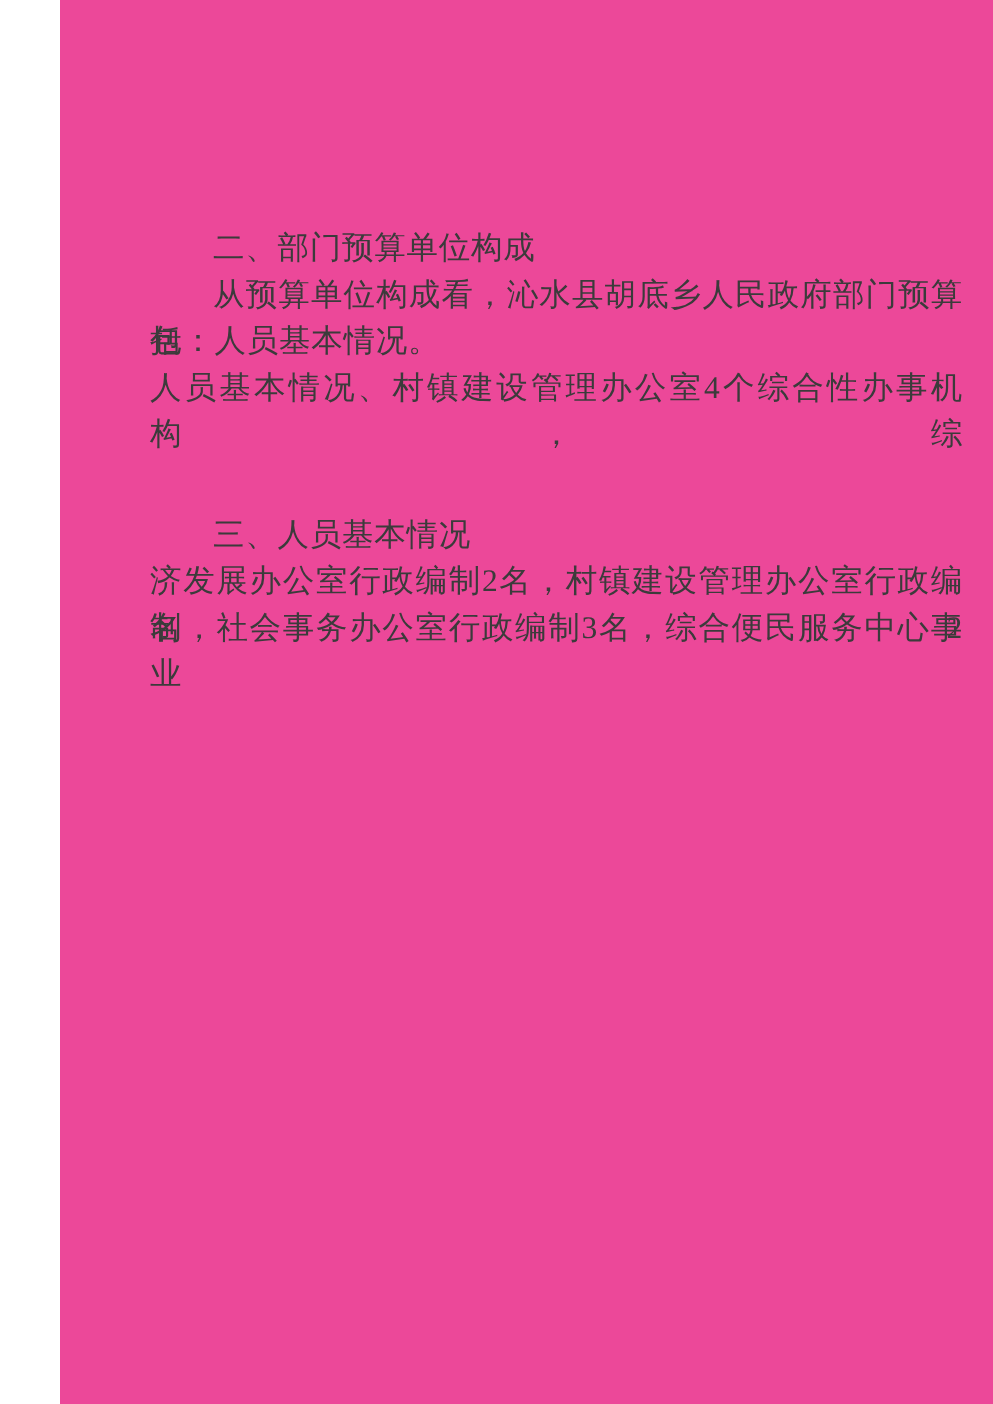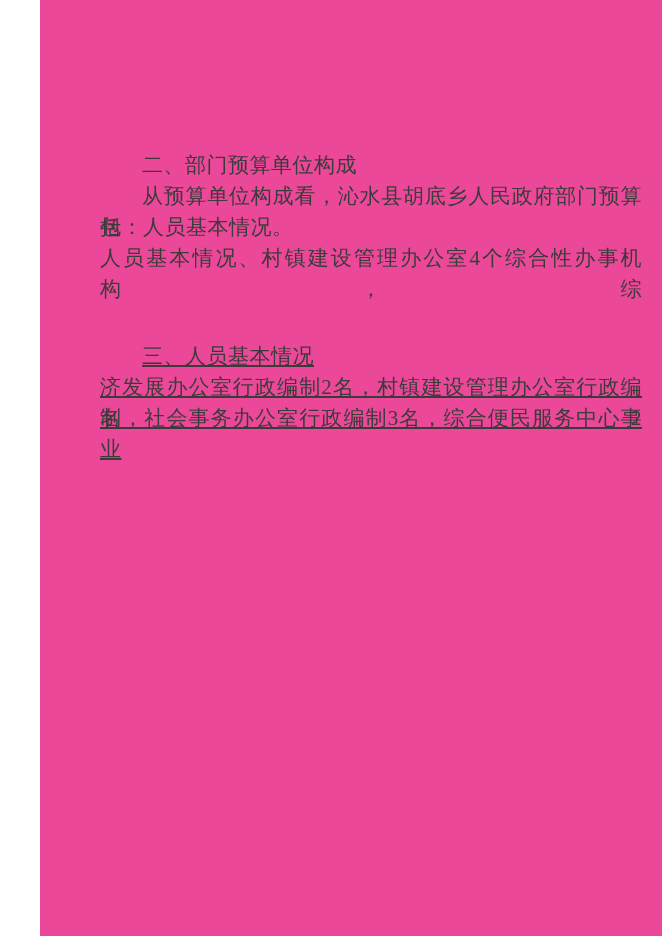--- a/index.html
+++ b/index.html
@@ -33,21 +33,20 @@
   .indent {
     text-indent: 42px;
   }
   .fill {
     white-space: normal;
     text-align: justify;
     text-align-last: justify;
   }
   .section-gap {
     margin-top: 67px;
-    text-decoration: underline;
   }
 </style>
 </head>
 <body>
 
 <div class="page">
   <div class="content">
 
     <div class="section">
       <div class="line indent">二、部门预算单位构成</div>

